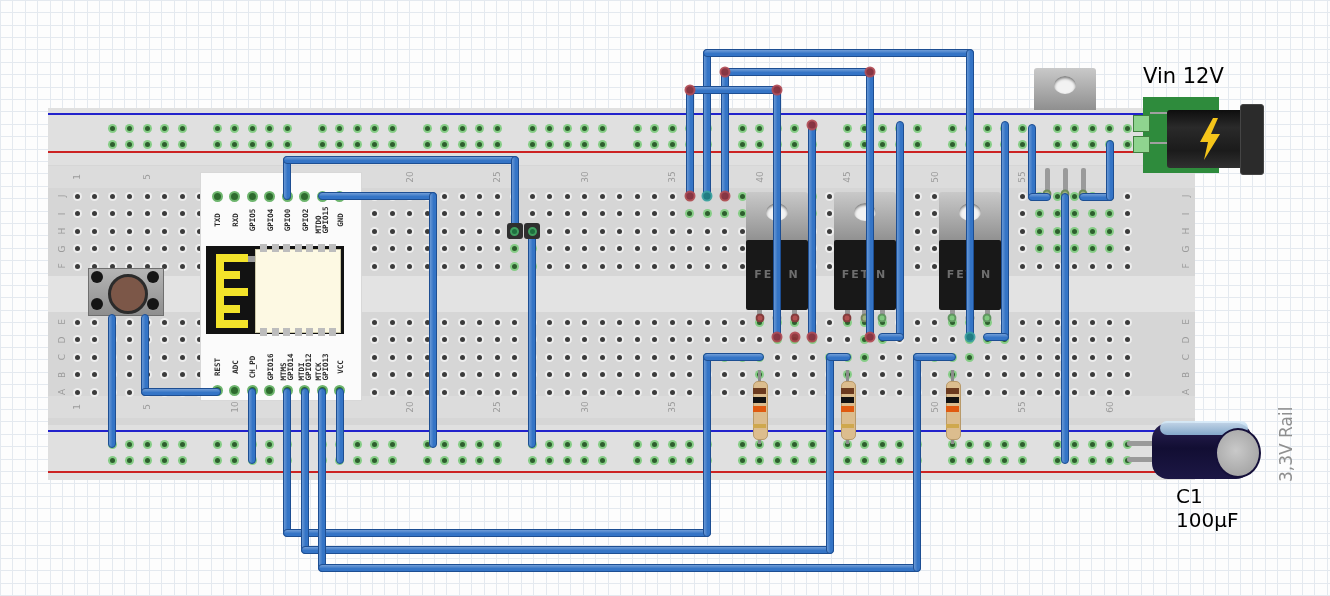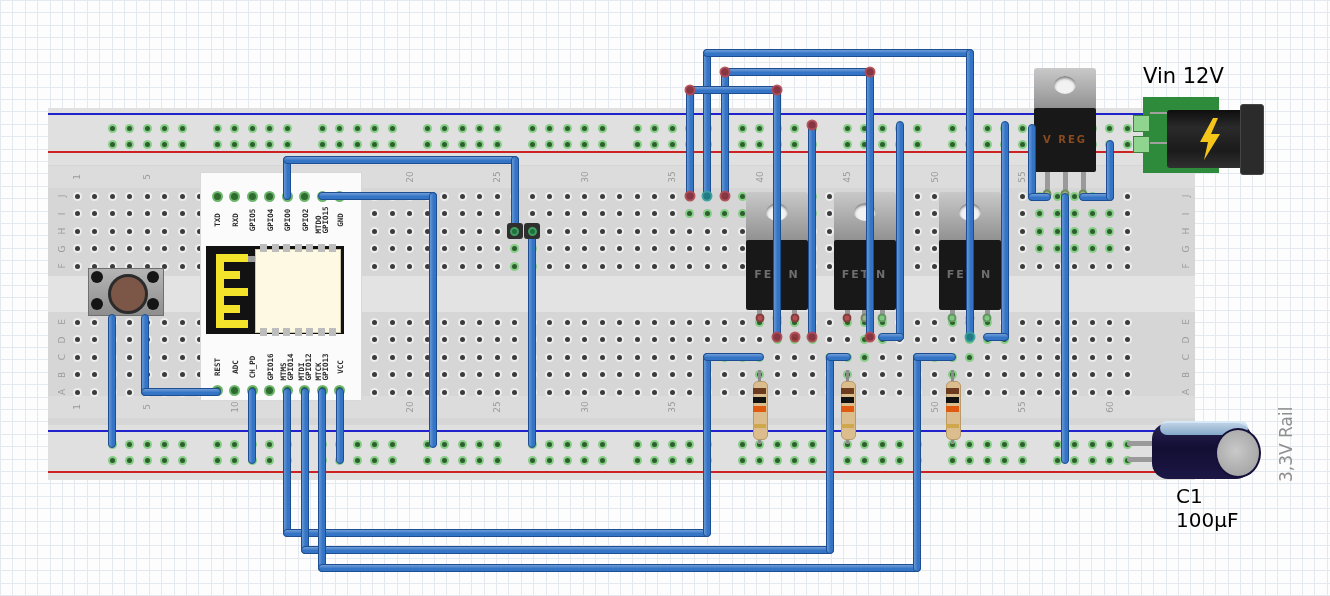--- a/index.html
+++ b/index.html
@@ -1089,21 +1089,20 @@
     <div class="abs" style="left:945.5px;top:406px;width:13px;height:6px;background:#e05a10;z-index:8"></div>
     <div class="abs" style="left:945.5px;top:424px;width:13px;height:4px;background:#cfa84e;z-index:8"></div>
     <div class="leg" style="left:1044.5px;top:168px;height:30px;z-index:5"></div>
     <div class="legtip" style="left:1047px;top:194px;background:#9db07f;border:2px solid rgba(0,60,0,.3);z-index:6"></div>
     <div class="leg" style="left:1062.5px;top:168px;height:30px;z-index:5"></div>
     <div class="legtip" style="left:1065px;top:194px;background:#9db07f;border:2px solid rgba(0,60,0,.3);z-index:6"></div>
     <div class="leg" style="left:1080.5px;top:168px;height:30px;z-index:5"></div>
     <div class="legtip" style="left:1083px;top:194px;background:#9db07f;border:2px solid rgba(0,60,0,.3);z-index:6"></div>
     <div class="fettab" style="left:1034px;top:68px;width:62px;height:42px;z-index:5"></div>
     <div class="fethole" style="left:1054px;top:76px;width:22px;height:18px;z-index:6"></div>
-    <div class="fetbody" style="left:1034px;top:108px;width:62px;height:64px;line-height:64px;color:#8a4a1f;font-size:10px;z-index:6">V REG</div>
     <div class="abs" style="left:1143px;top:97px;width:76px;height:76px;background:#2e8b3c;z-index:6"></div>
     <div class="abs" style="left:1133px;top:115px;width:15px;height:15px;background:#8fd48f;border:1px solid #3f7f3f;z-index:7"></div>
     <div class="abs" style="left:1133px;top:136px;width:15px;height:15px;background:#8fd48f;border:1px solid #3f7f3f;z-index:7"></div>
     <div class="abs" style="left:1150px;top:112px;width:40px;height:2px;background:#a0a0a0;z-index:7"></div>
     <div class="abs" style="left:1188px;top:112px;width:2px;height:24px;background:#a0a0a0;z-index:7"></div>
     <div class="abs" style="left:1150px;top:142px;width:26px;height:2px;background:#a0a0a0;z-index:7"></div>
     <div class="abs" style="left:1167px;top:110px;width:85px;height:58px;background:linear-gradient(180deg,#0e0e0e,#2a2a2a 30%,#1b1b1b 70%,#303030);border-radius:3px;z-index:8"></div>
     <div class="abs" style="left:1240px;top:104px;width:22px;height:69px;background:#2b2b2b;border:1px solid #454545;border-radius:3px;z-index:9"></div>
     <div class="abs" style="left:1196px;top:118px;width:28px;height:42px;z-index:10"><svg width="28" height="42" viewBox="0 0 28 42">
         <polygon points="17,0 4,24 12,24 8,42 24,16 15,16 22,0" fill="#f5c51a"></polygon>

